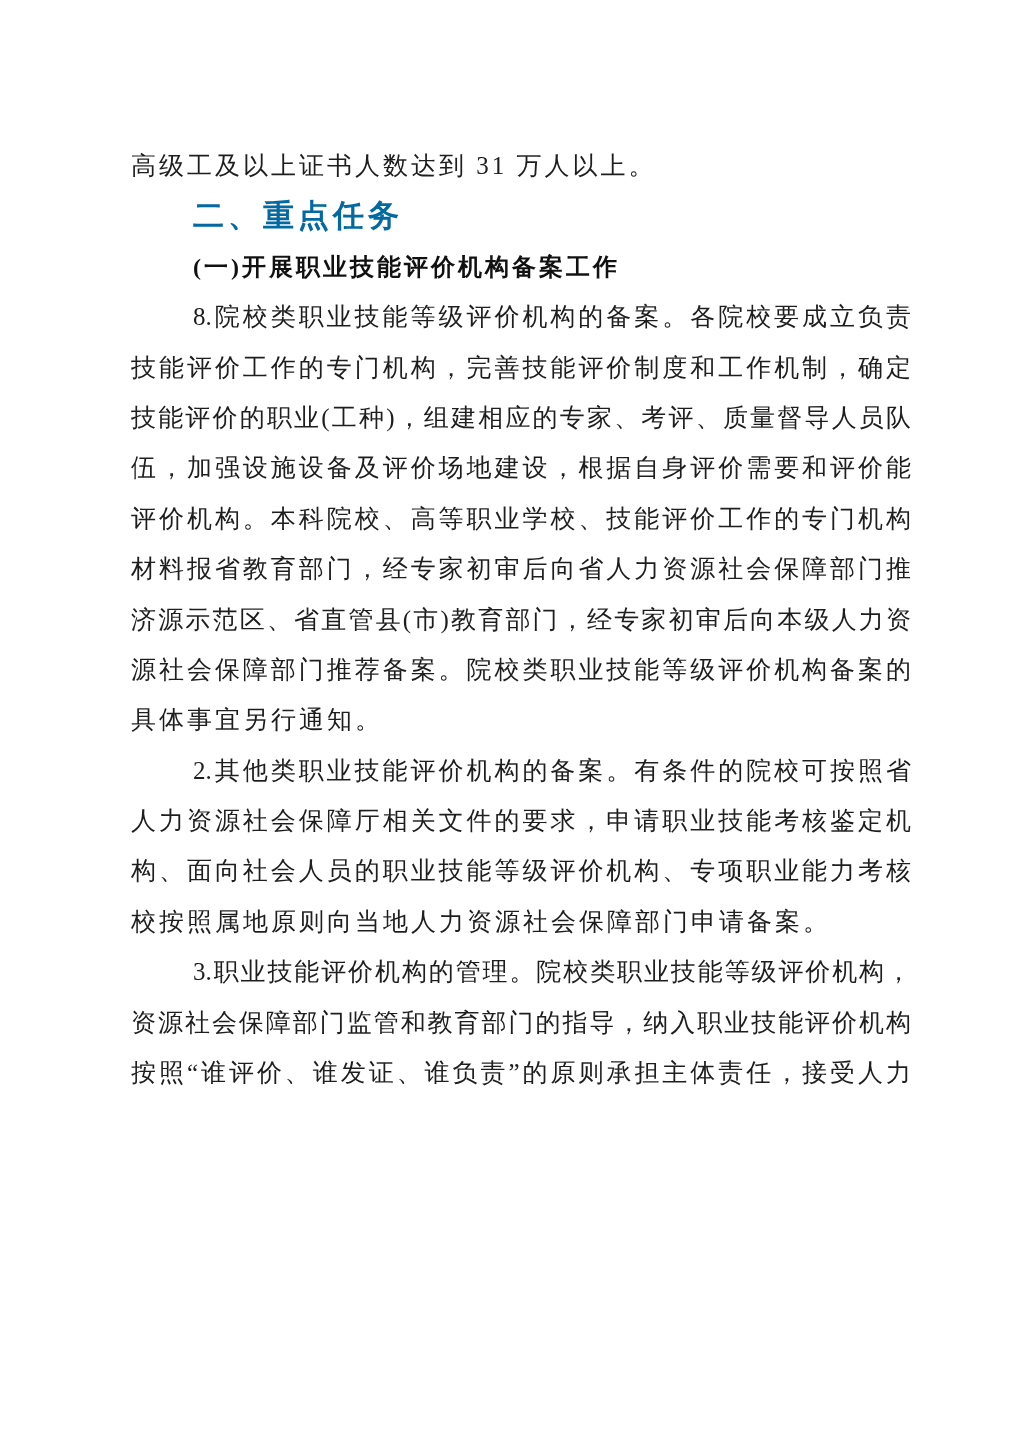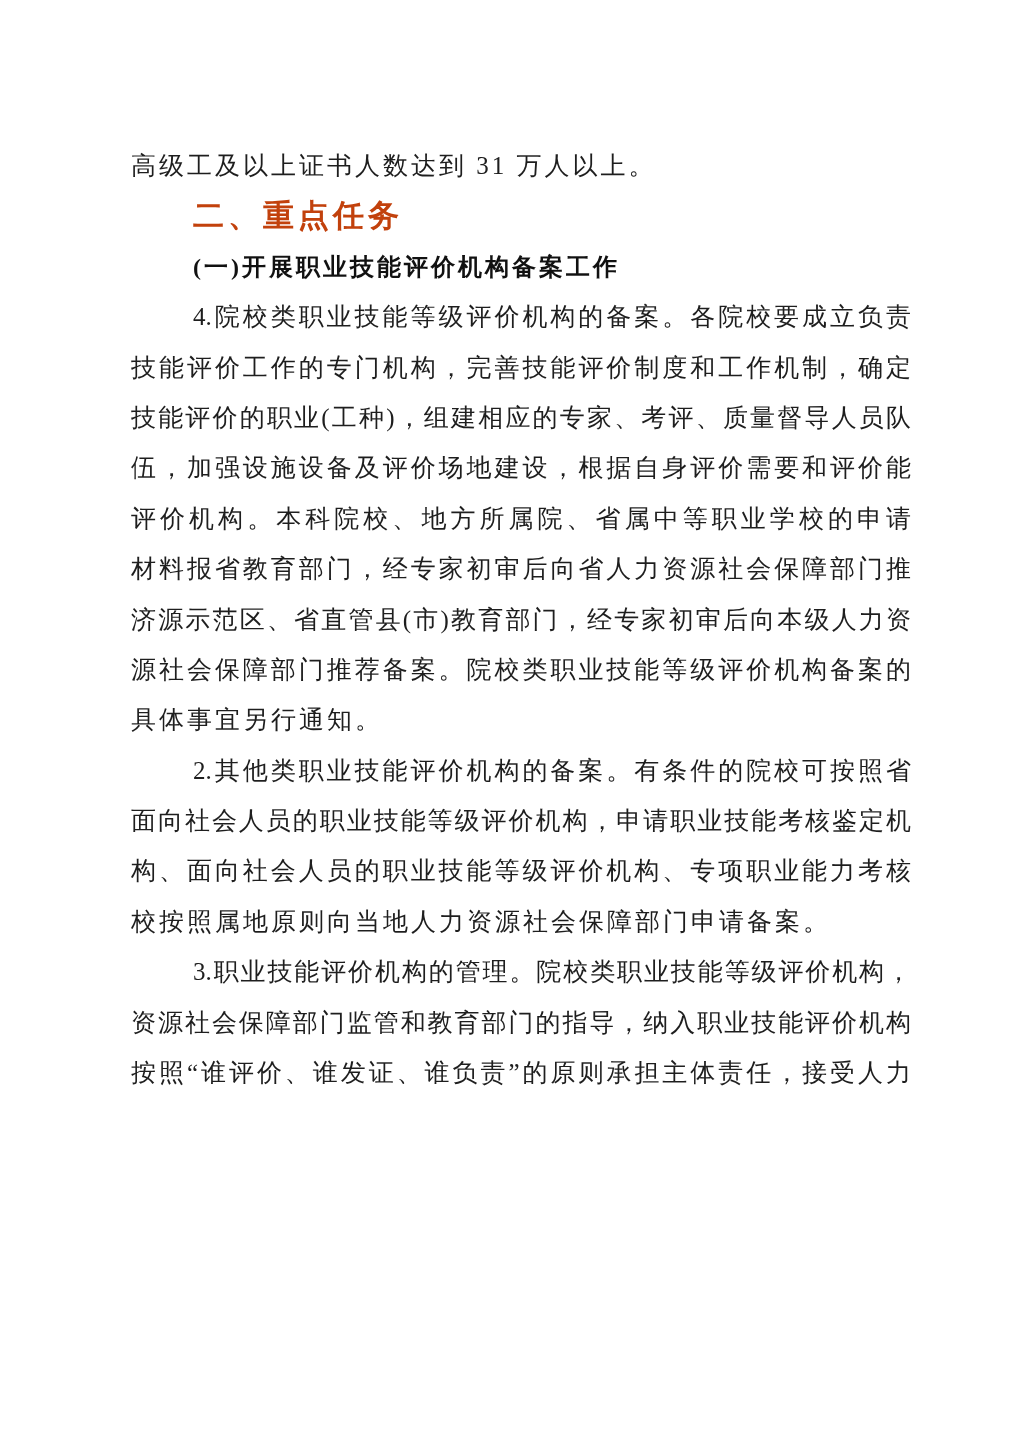--- a/index.html
+++ b/index.html
@@ -37,21 +37,21 @@
     text-align-last: left;
     letter-spacing: 3px;
   }
   .line.indent {             
     text-indent: 62px;
   }
   .line.heading {
     font-family: "Liberation Sans", sans-serif;
     font-weight: bold;
     font-size: 31px;
-    color: #c2410c;
+    color: #0369a1;
     letter-spacing: 4px;
   }
   .line.subheading {
     font-weight: bold;
     font-size: 24px;
     color: #111111;
     letter-spacing: 3px;
   }
   .footer {
     position: absolute;
@@ -79,32 +79,32 @@
 
 <div class="page">
   <div class="content">
 
     <div class="line open">高级工及以上证书人数达到 31 万人以上。</div>
 
     <div class="line open indent heading">二、重点任务</div>
 
     <div class="line open indent subheading">(一)开展职业技能评价机构备案工作</div>
 
-    <div class="line indent">4.院校类职业技能等级评价机构的备案。各院校要成立负责</div>
+    <div class="line indent">8.院校类职业技能等级评价机构的备案。各院校要成立负责</div>
     <div class="line">技能评价工作的专门机构，完善技能评价制度和工作机制，确定</div>
     <div class="line">技能评价的职业(工种)，组建相应的专家、考评、质量督导人员队</div>
     <div class="line">伍，加强设施设备及评价场地建设，根据自身评价需要和评价能</div>
-    <div class="line">评价机构。本科院校、地方所属院、省属中等职业学校的申请</div>
+    <div class="line">评价机构。本科院校、高等职业学校、技能评价工作的专门机构</div>
     <div class="line">材料报省教育部门，经专家初审后向省人力资源社会保障部门推</div>
     <div class="line">济源示范区、省直管县(市)教育部门，经专家初审后向本级人力资</div>
     <div class="line">源社会保障部门推荐备案。院校类职业技能等级评价机构备案的</div>
     <div class="line open">具体事宜另行通知。</div>
 
     <div class="line indent">2.其他类职业技能评价机构的备案。有条件的院校可按照省</div>
-    <div class="line">面向社会人员的职业技能等级评价机构，申请职业技能考核鉴定机</div>
+    <div class="line">人力资源社会保障厅相关文件的要求，申请职业技能考核鉴定机</div>
     <div class="line">构、面向社会人员的职业技能等级评价机构、专项职业能力考核</div>
     <div class="line open">校按照属地原则向当地人力资源社会保障部门申请备案。</div>
 
     <div class="line indent">3.职业技能评价机构的管理。院校类职业技能等级评价机构，</div>
     <div class="line">资源社会保障部门监管和教育部门的指导，纳入职业技能评价机构</div>
     <div class="line">按照“谁评价、谁发证、谁负责”的原则承担主体责任，接受人力</div>
 
   </div>
 
   <div class="footer">

